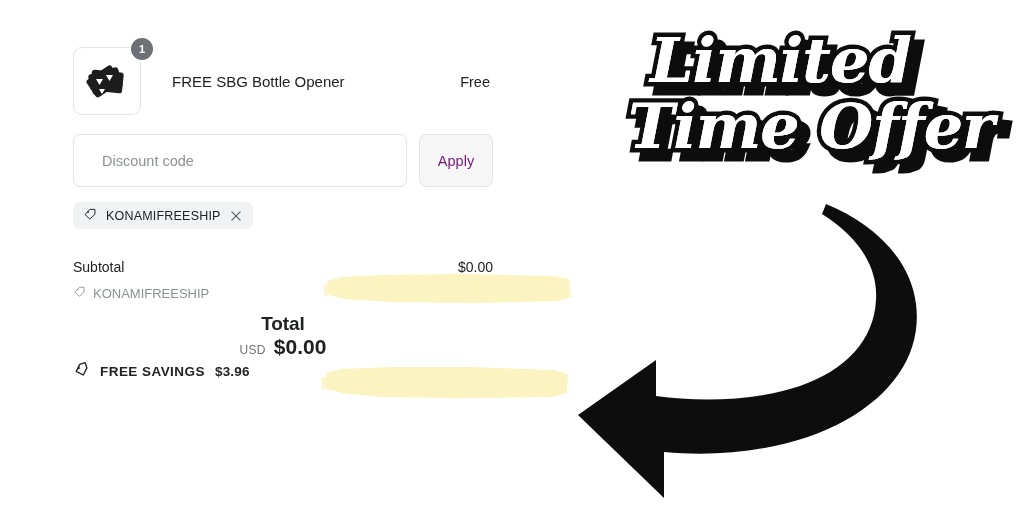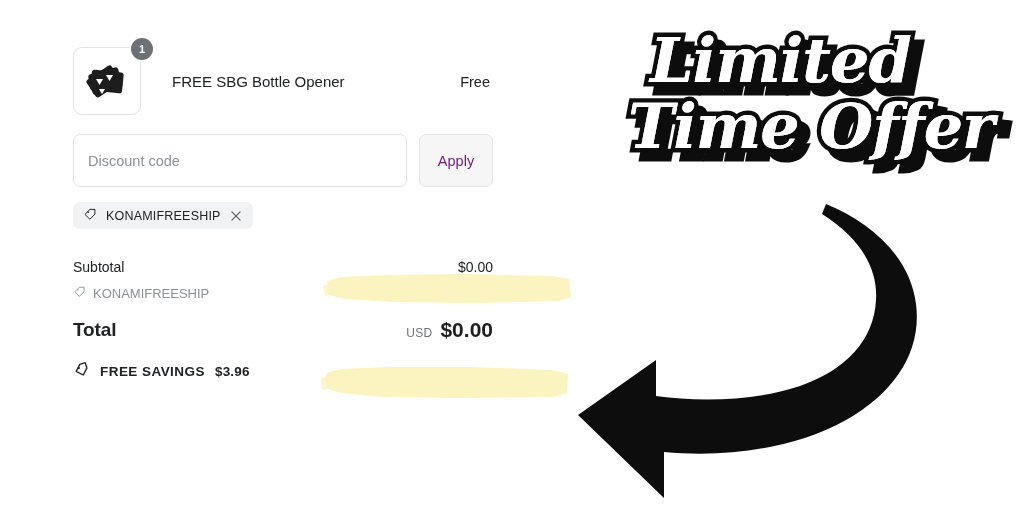--- a/index.html
+++ b/index.html
@@ -109,21 +109,21 @@
     margin-top: 16px;
   }
 
   .discount-input {
     flex: 1 1 auto;
     height: 53px;
     box-sizing: border-box;
     border: 1px solid #dfe3e8;
     border-radius: 7px;
     background: #ffffff;
-    padding: 0 14px;
+    padding: 0 28px;
     font-family: "Liberation Sans", sans-serif;
     font-size: 14.5px;
     color: #202223;
     outline: none;
   }
   .discount-input::placeholder { color: #8c9196; }
 
   .apply-btn {
     flex: 0 0 auto;
     width: 74px;
@@ -199,20 +199,21 @@
   }
   .free-label { color: #202223; font-size: 14px; }
 
   .total-row {
     display: flex;
     align-items: center;
     justify-content: space-between;
     height: 34px;
     margin-top: 9px;
     position: relative;
+    flex-direction: column;
   }
   .total-label {
     font-size: 19px;
     font-weight: 700;
     color: #202223;
     letter-spacing: -0.1px;
   }
   .total-value {
     position: relative;
     z-index: 2;

